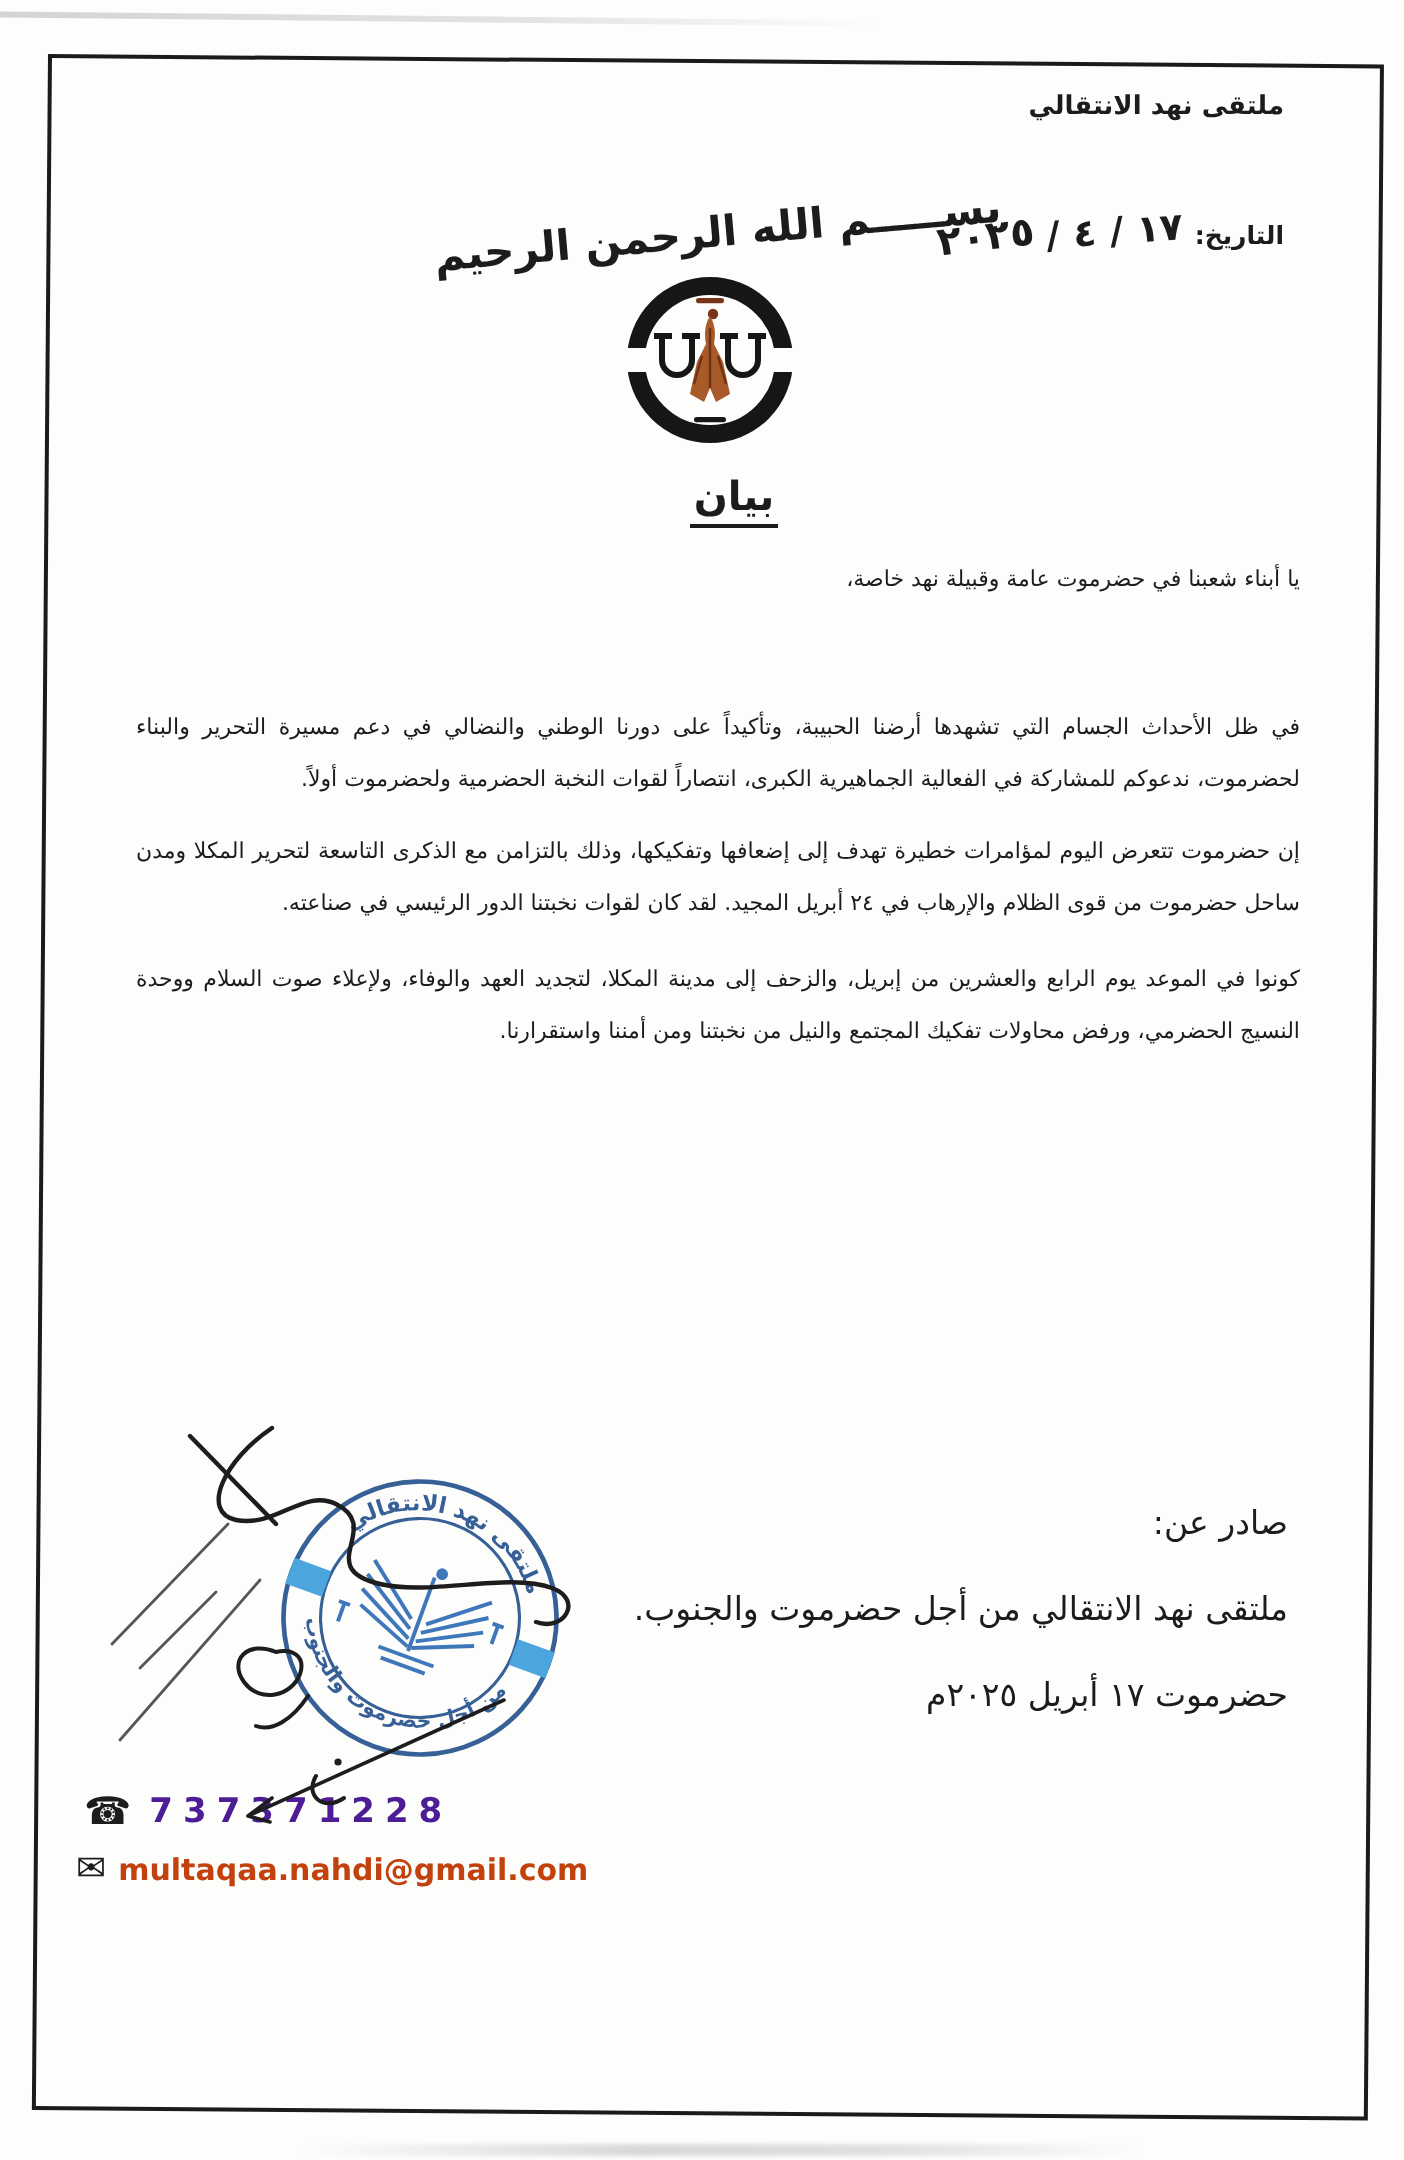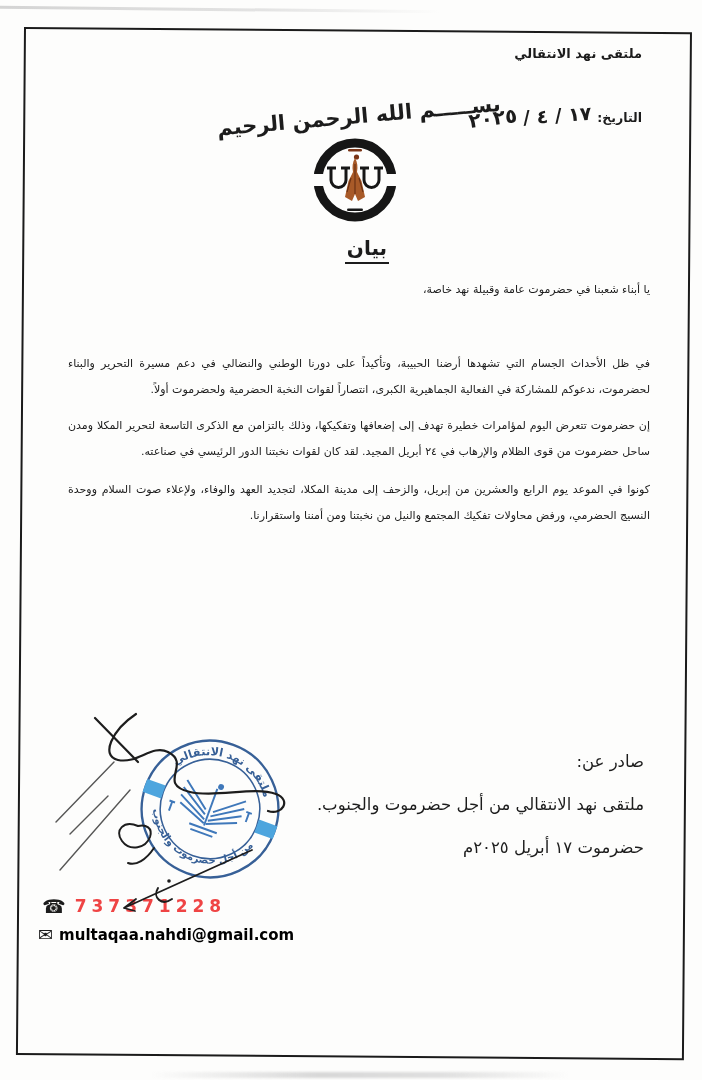--- a/index.html
+++ b/index.html
@@ -75,27 +75,27 @@
   }
   
   .stamp { position:absolute; left:132px; top:731px; width:156px; height:156px; z-index:5; opacity:.92; }
   .signature { position:absolute; left:40px; top:700px; width:280px; height:222px; z-index:6; }
   
   .contact-phone {
     position:absolute; left:42px; top:896px; display:flex; align-items:center; gap:9px;
   }
   .contact-phone .icon { font-size:19px; line-height:1; }
   .contact-phone .num {
-    font-size:17px; font-weight:600; letter-spacing:5px; color:#ef4444;
+    font-size:17px; font-weight:600; letter-spacing:5px; color:#4c1d95;
   }
   .contact-email {
     position:absolute; left:38px; top:926px; display:flex; align-items:center; gap:6px;
   }
   .contact-email .icon { font-size:18px; line-height:1; }
-  .contact-email .addr { font-size:15px; font-weight:600; color:#000000; }
+  .contact-email .addr { font-size:15px; font-weight:600; color:#c2410c; }
 </style>
 </head>
 <body>
 
 <div class="scan-edge-top"></div>
 <div class="scan-edge-bottom"></div>
 <div class="frame"></div>
 
 <div class="org-block">
   <div>ملتقى نهد الانتقالي</div>

